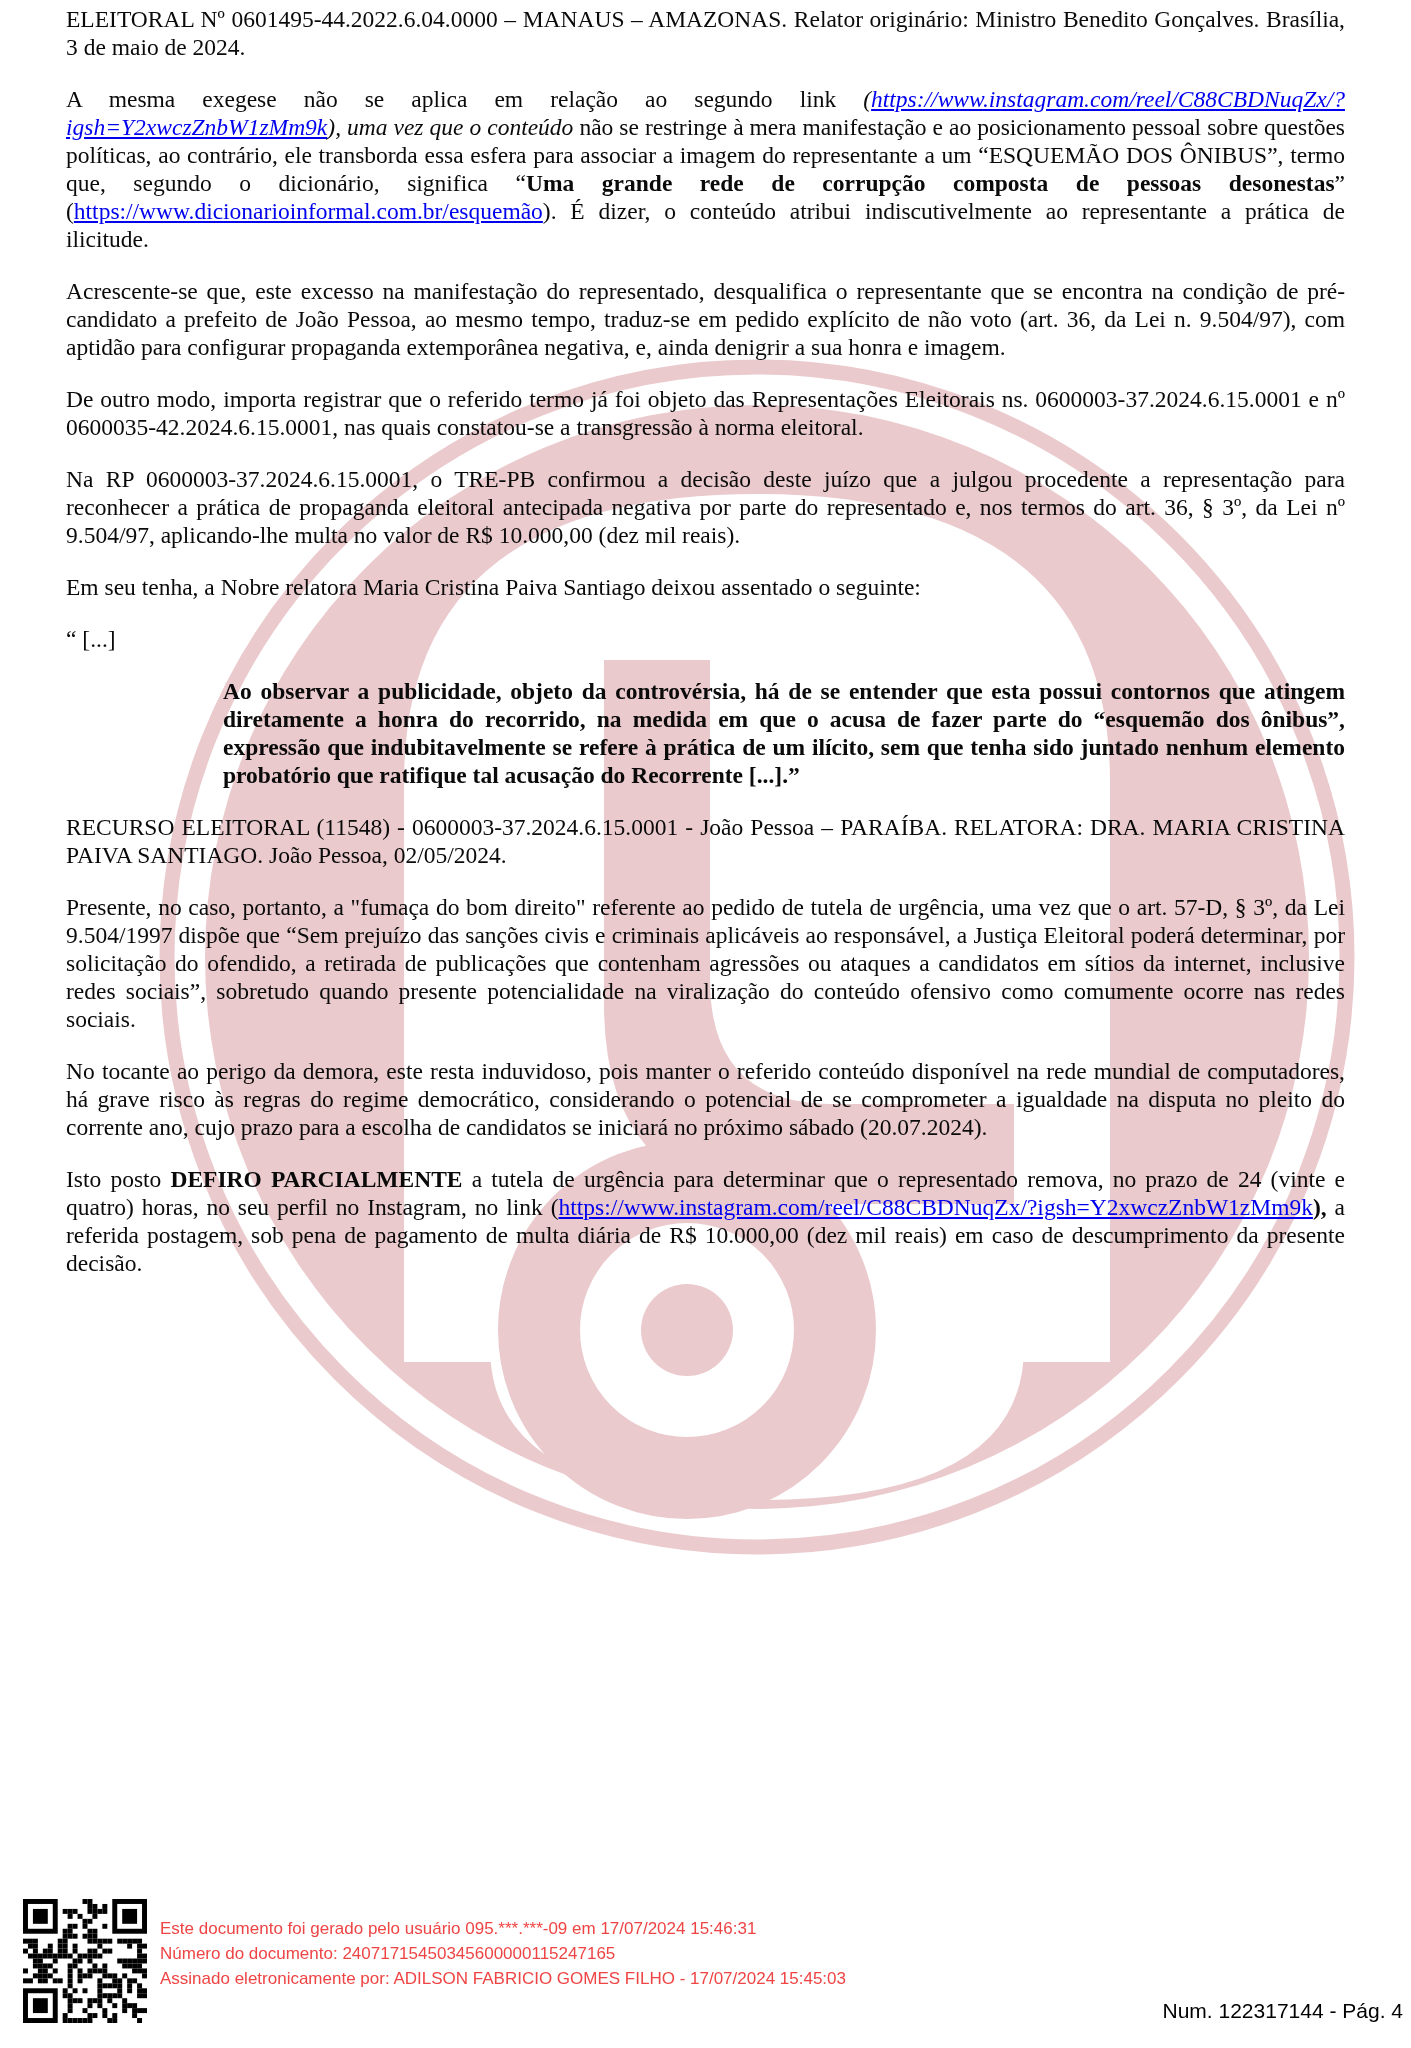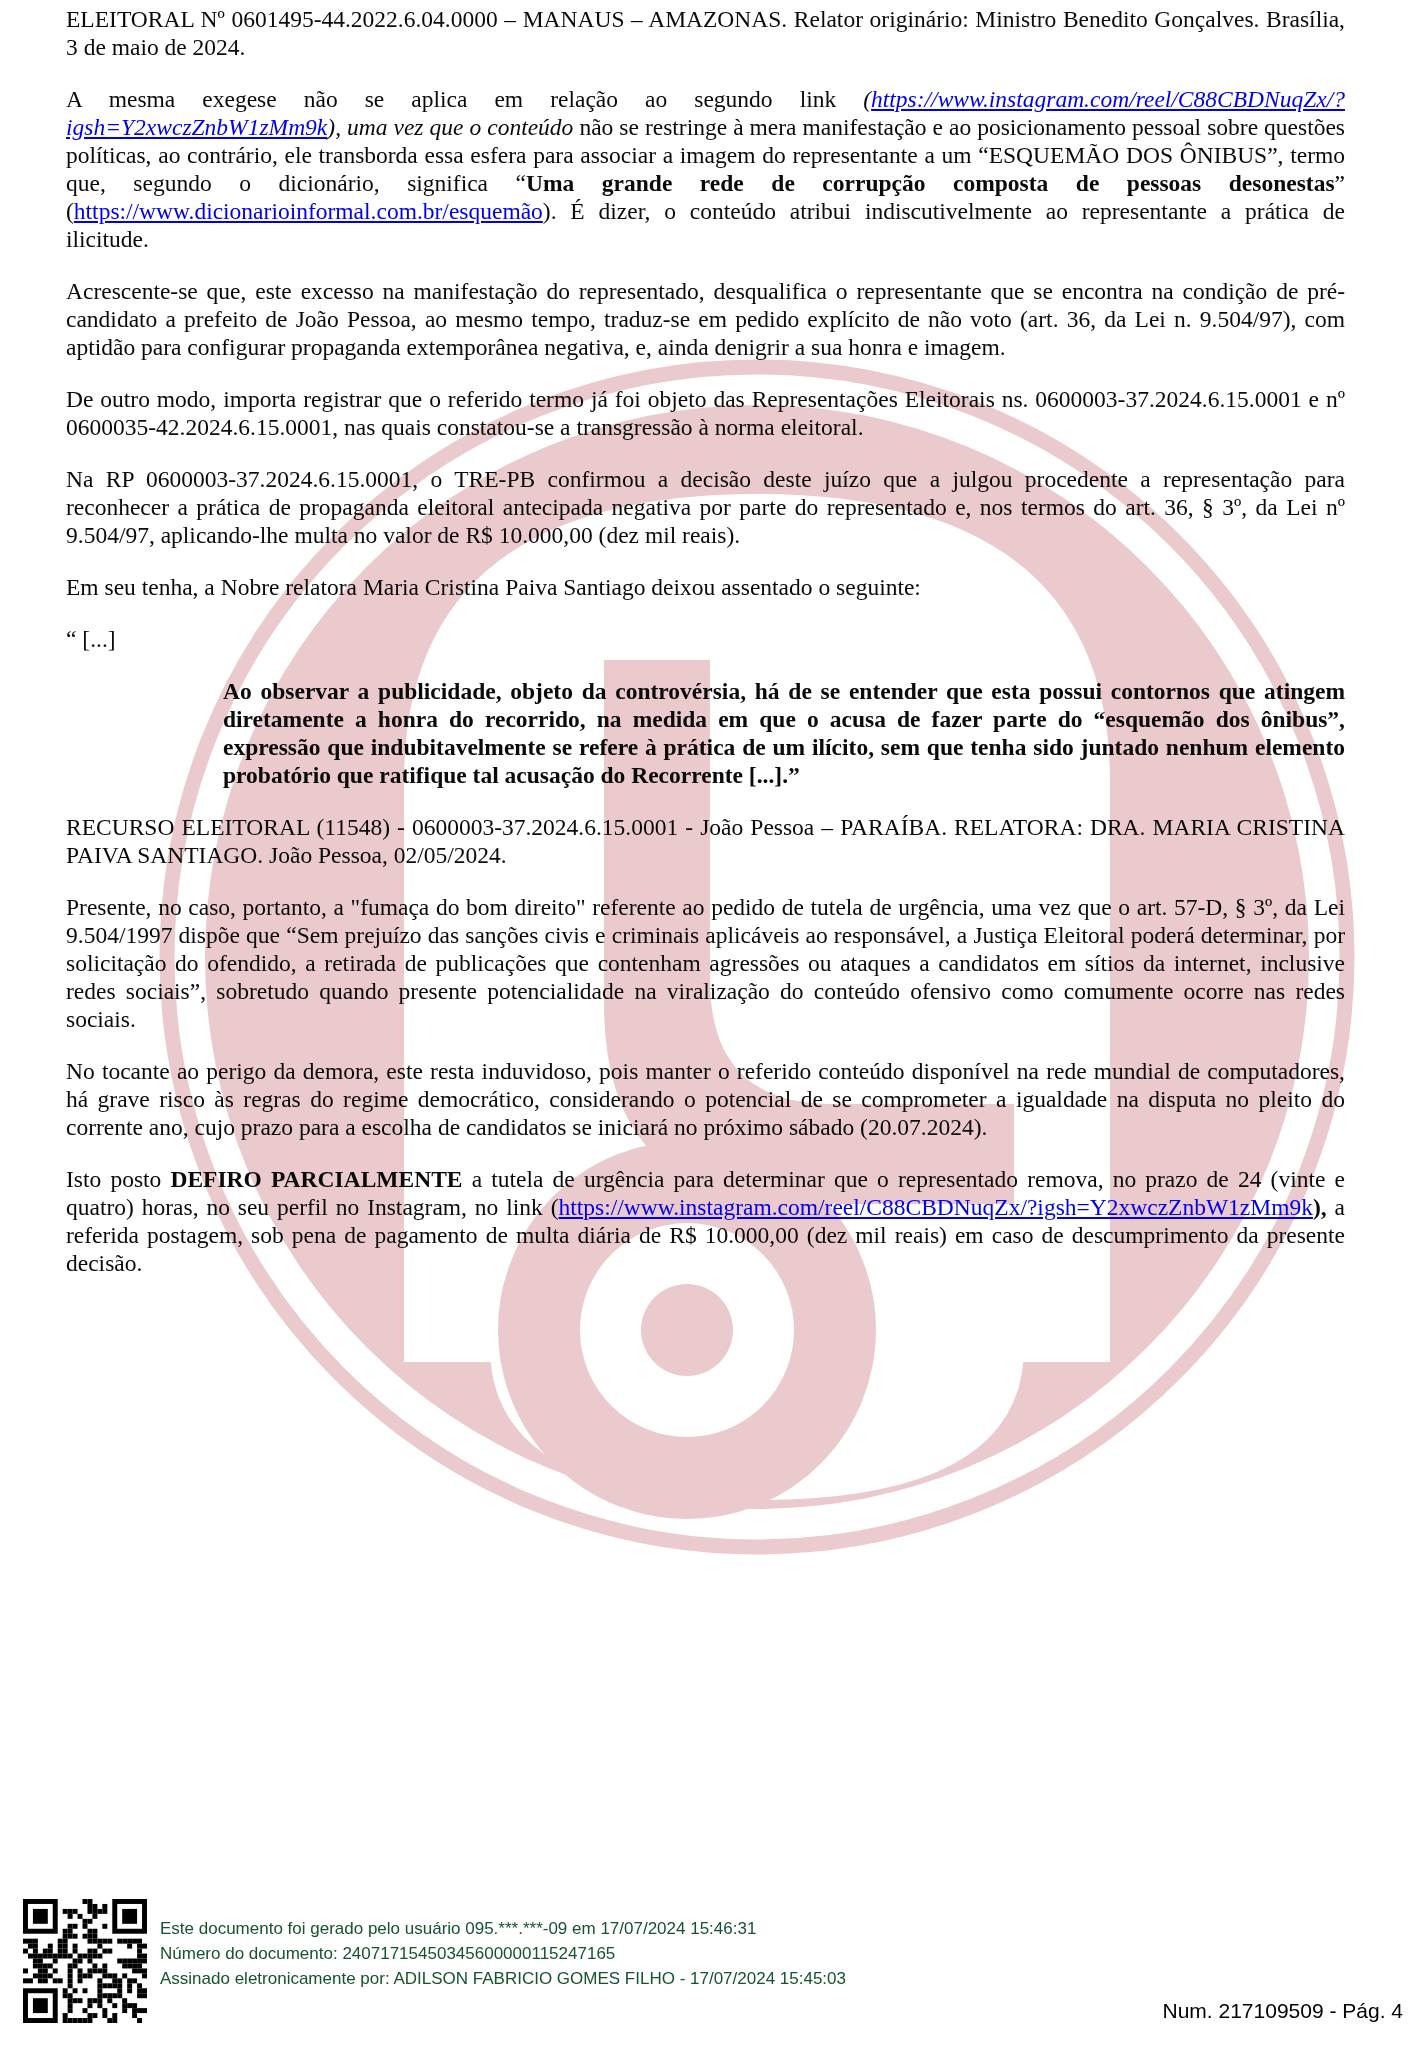--- a/index.html
+++ b/index.html
@@ -15,21 +15,21 @@
     font-size:23.5px; line-height:28px; text-align:justify;
   }
   .content p { margin:0 0 24px 0; }
   .content p.bq { margin-left:157px; font-weight:bold; }
   .b  { font-weight:bold; }
   .it { font-style:italic; }
   a.doclink { color:#0000EE; text-decoration:underline; cursor:pointer; word-break:keep-all; }
   .footer-block {
     position:absolute; left:160px; top:1916px; z-index:2;
     font-family:"Liberation Sans","DejaVu Sans",sans-serif;
-    font-size:17px; line-height:25px; color:#14532d;
+    font-size:17px; line-height:25px; color:#ef4444;
     white-space:nowrap;
   }
   .qr { position:absolute; left:23px; top:1899px; width:124px; height:124px; z-index:2; }
   .qr svg { width:124px; height:124px; display:block; }
   .pagenum {
     position:absolute; right:8px; top:1999px; z-index:2;
     font-family:"Liberation Sans","DejaVu Sans",sans-serif;
     font-size:21px; color:#000; white-space:nowrap;
   }
 </style>
@@ -326,15 +326,15 @@
         </g>
       </svg>
   </div>
 
   <div class="footer-block">
     <div>Este documento foi gerado pelo usuário 095.***.***-09 em 17/07/2024 15:46:31</div>
     <div>Número do documento: 24071715450345600000115247165</div>
     <div>Assinado eletronicamente por: ADILSON FABRICIO GOMES FILHO - 17/07/2024 15:45:03</div>
   </div>
 
-  <div class="pagenum">Num. 217109509 - Pág. 4</div>
+  <div class="pagenum">Num. 122317144 - Pág. 4</div>
 
 </div>
 
 </body></html>

